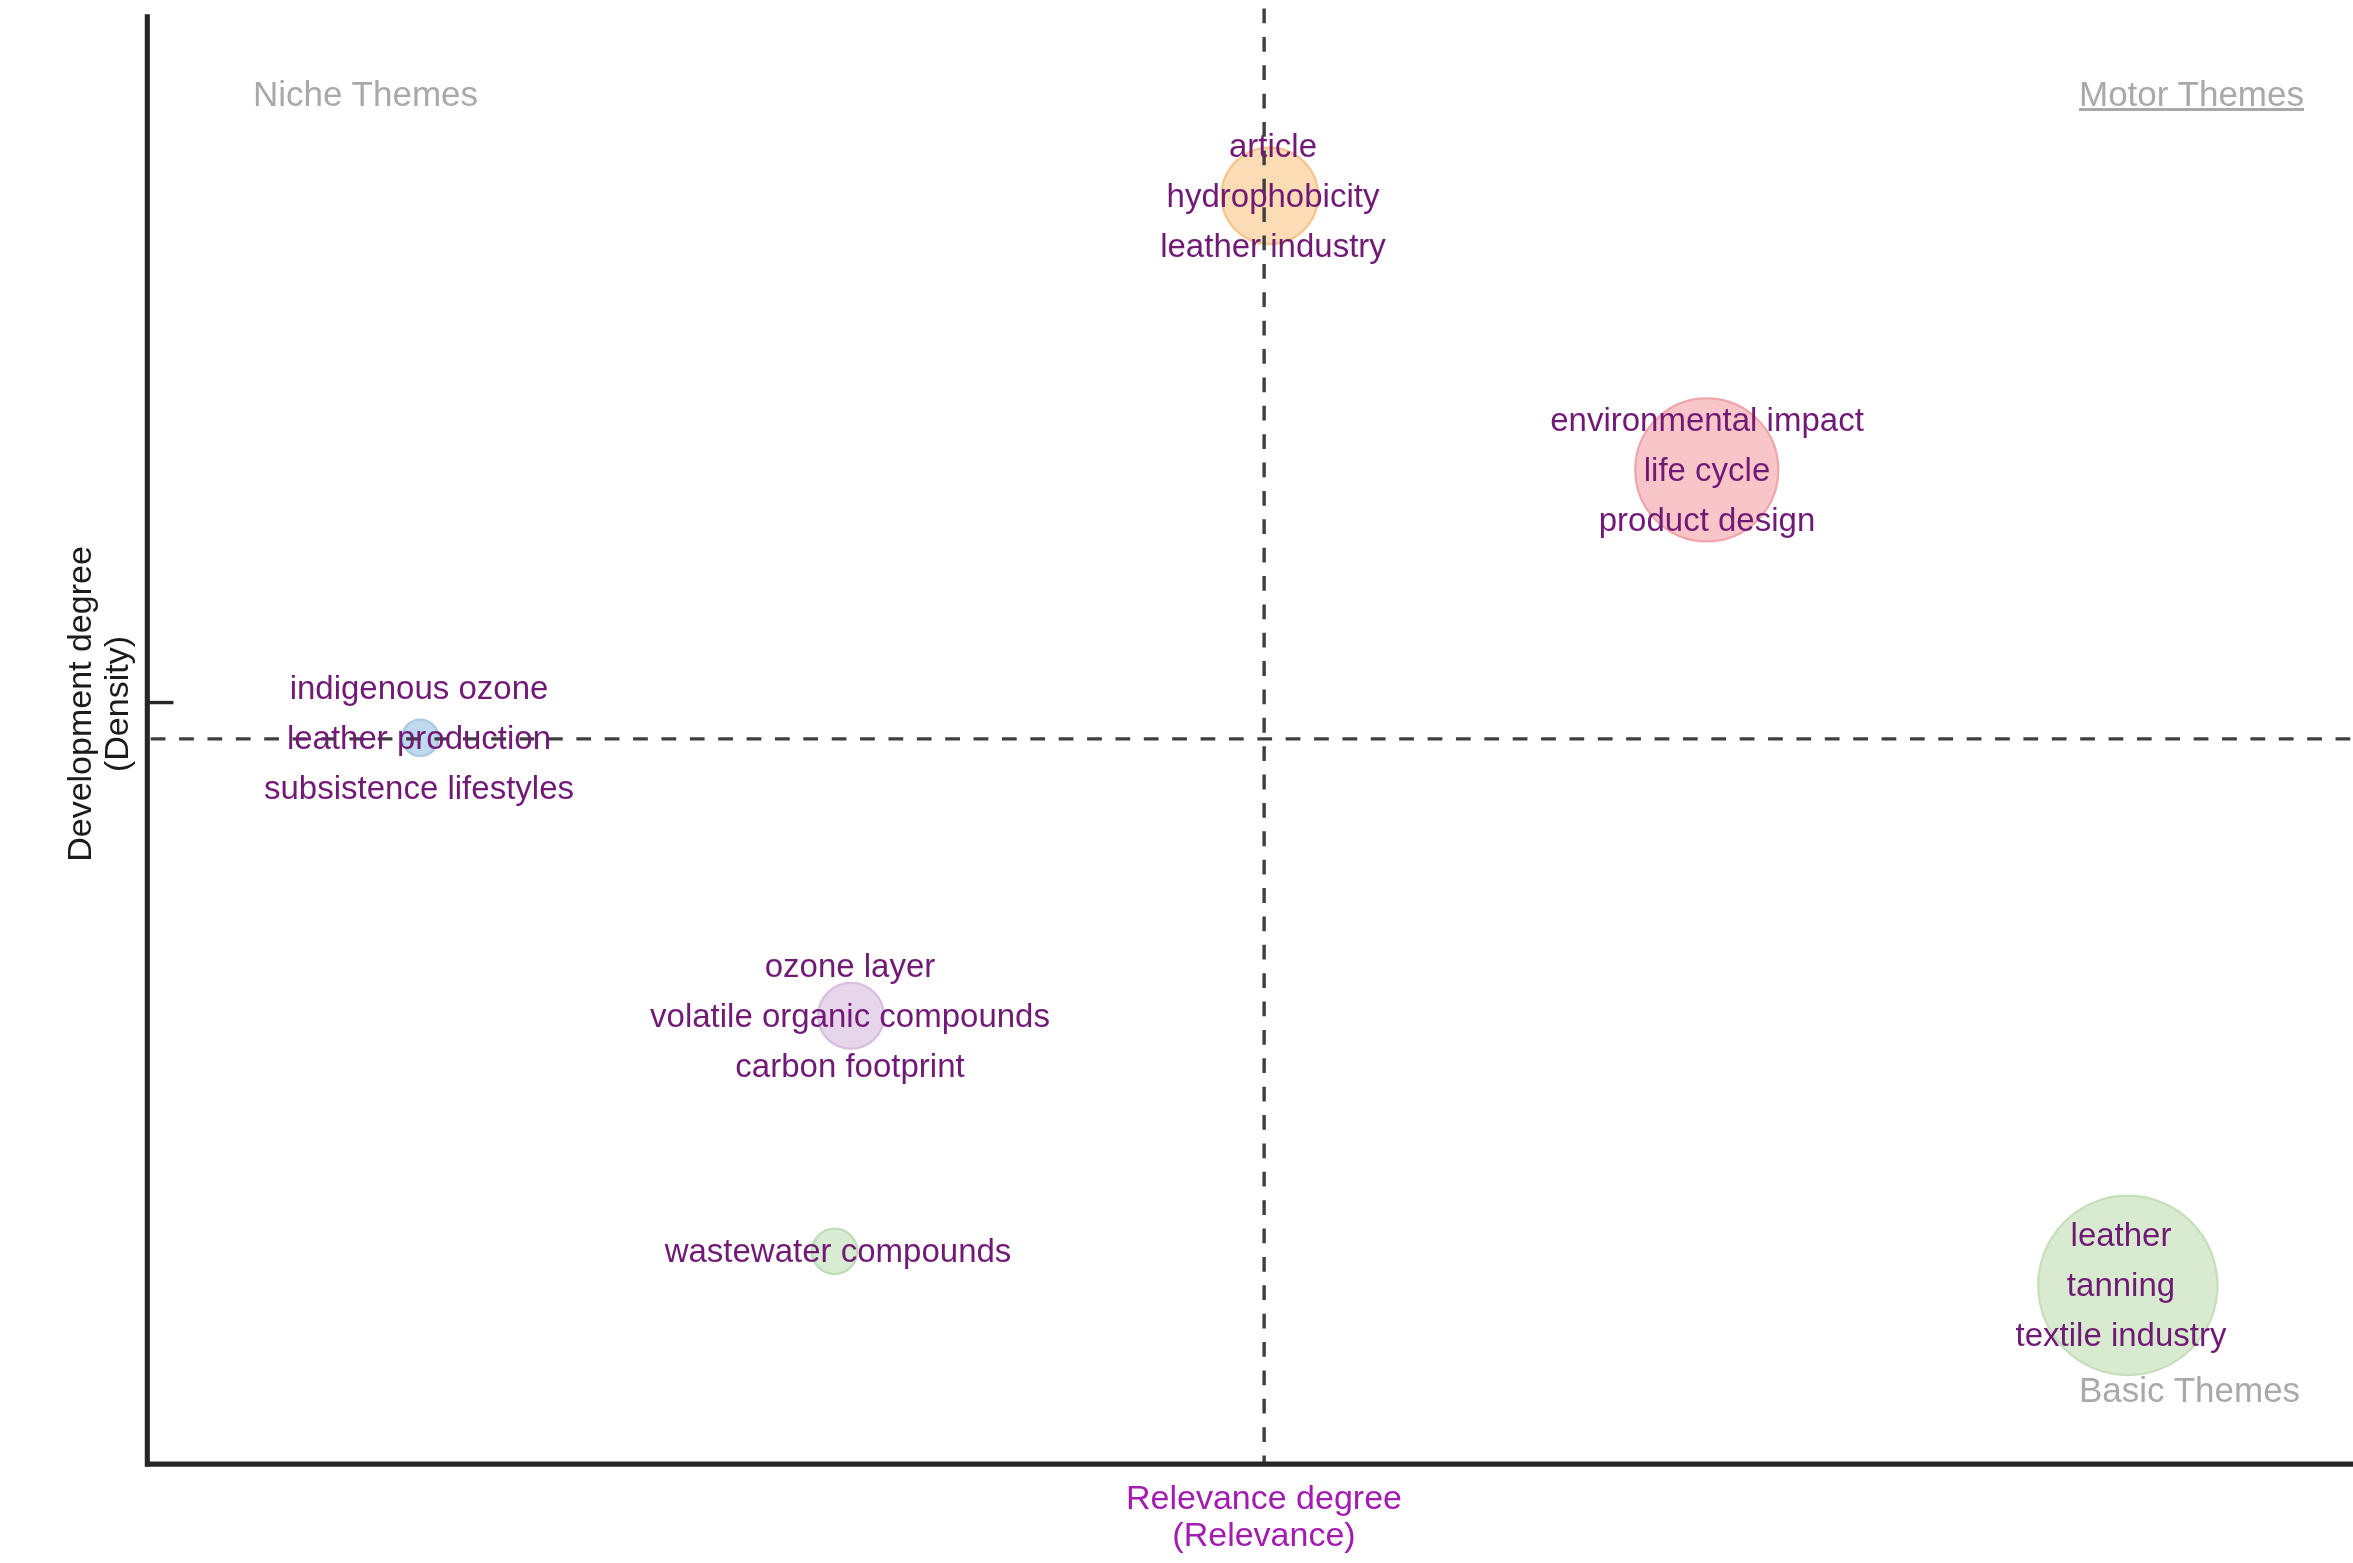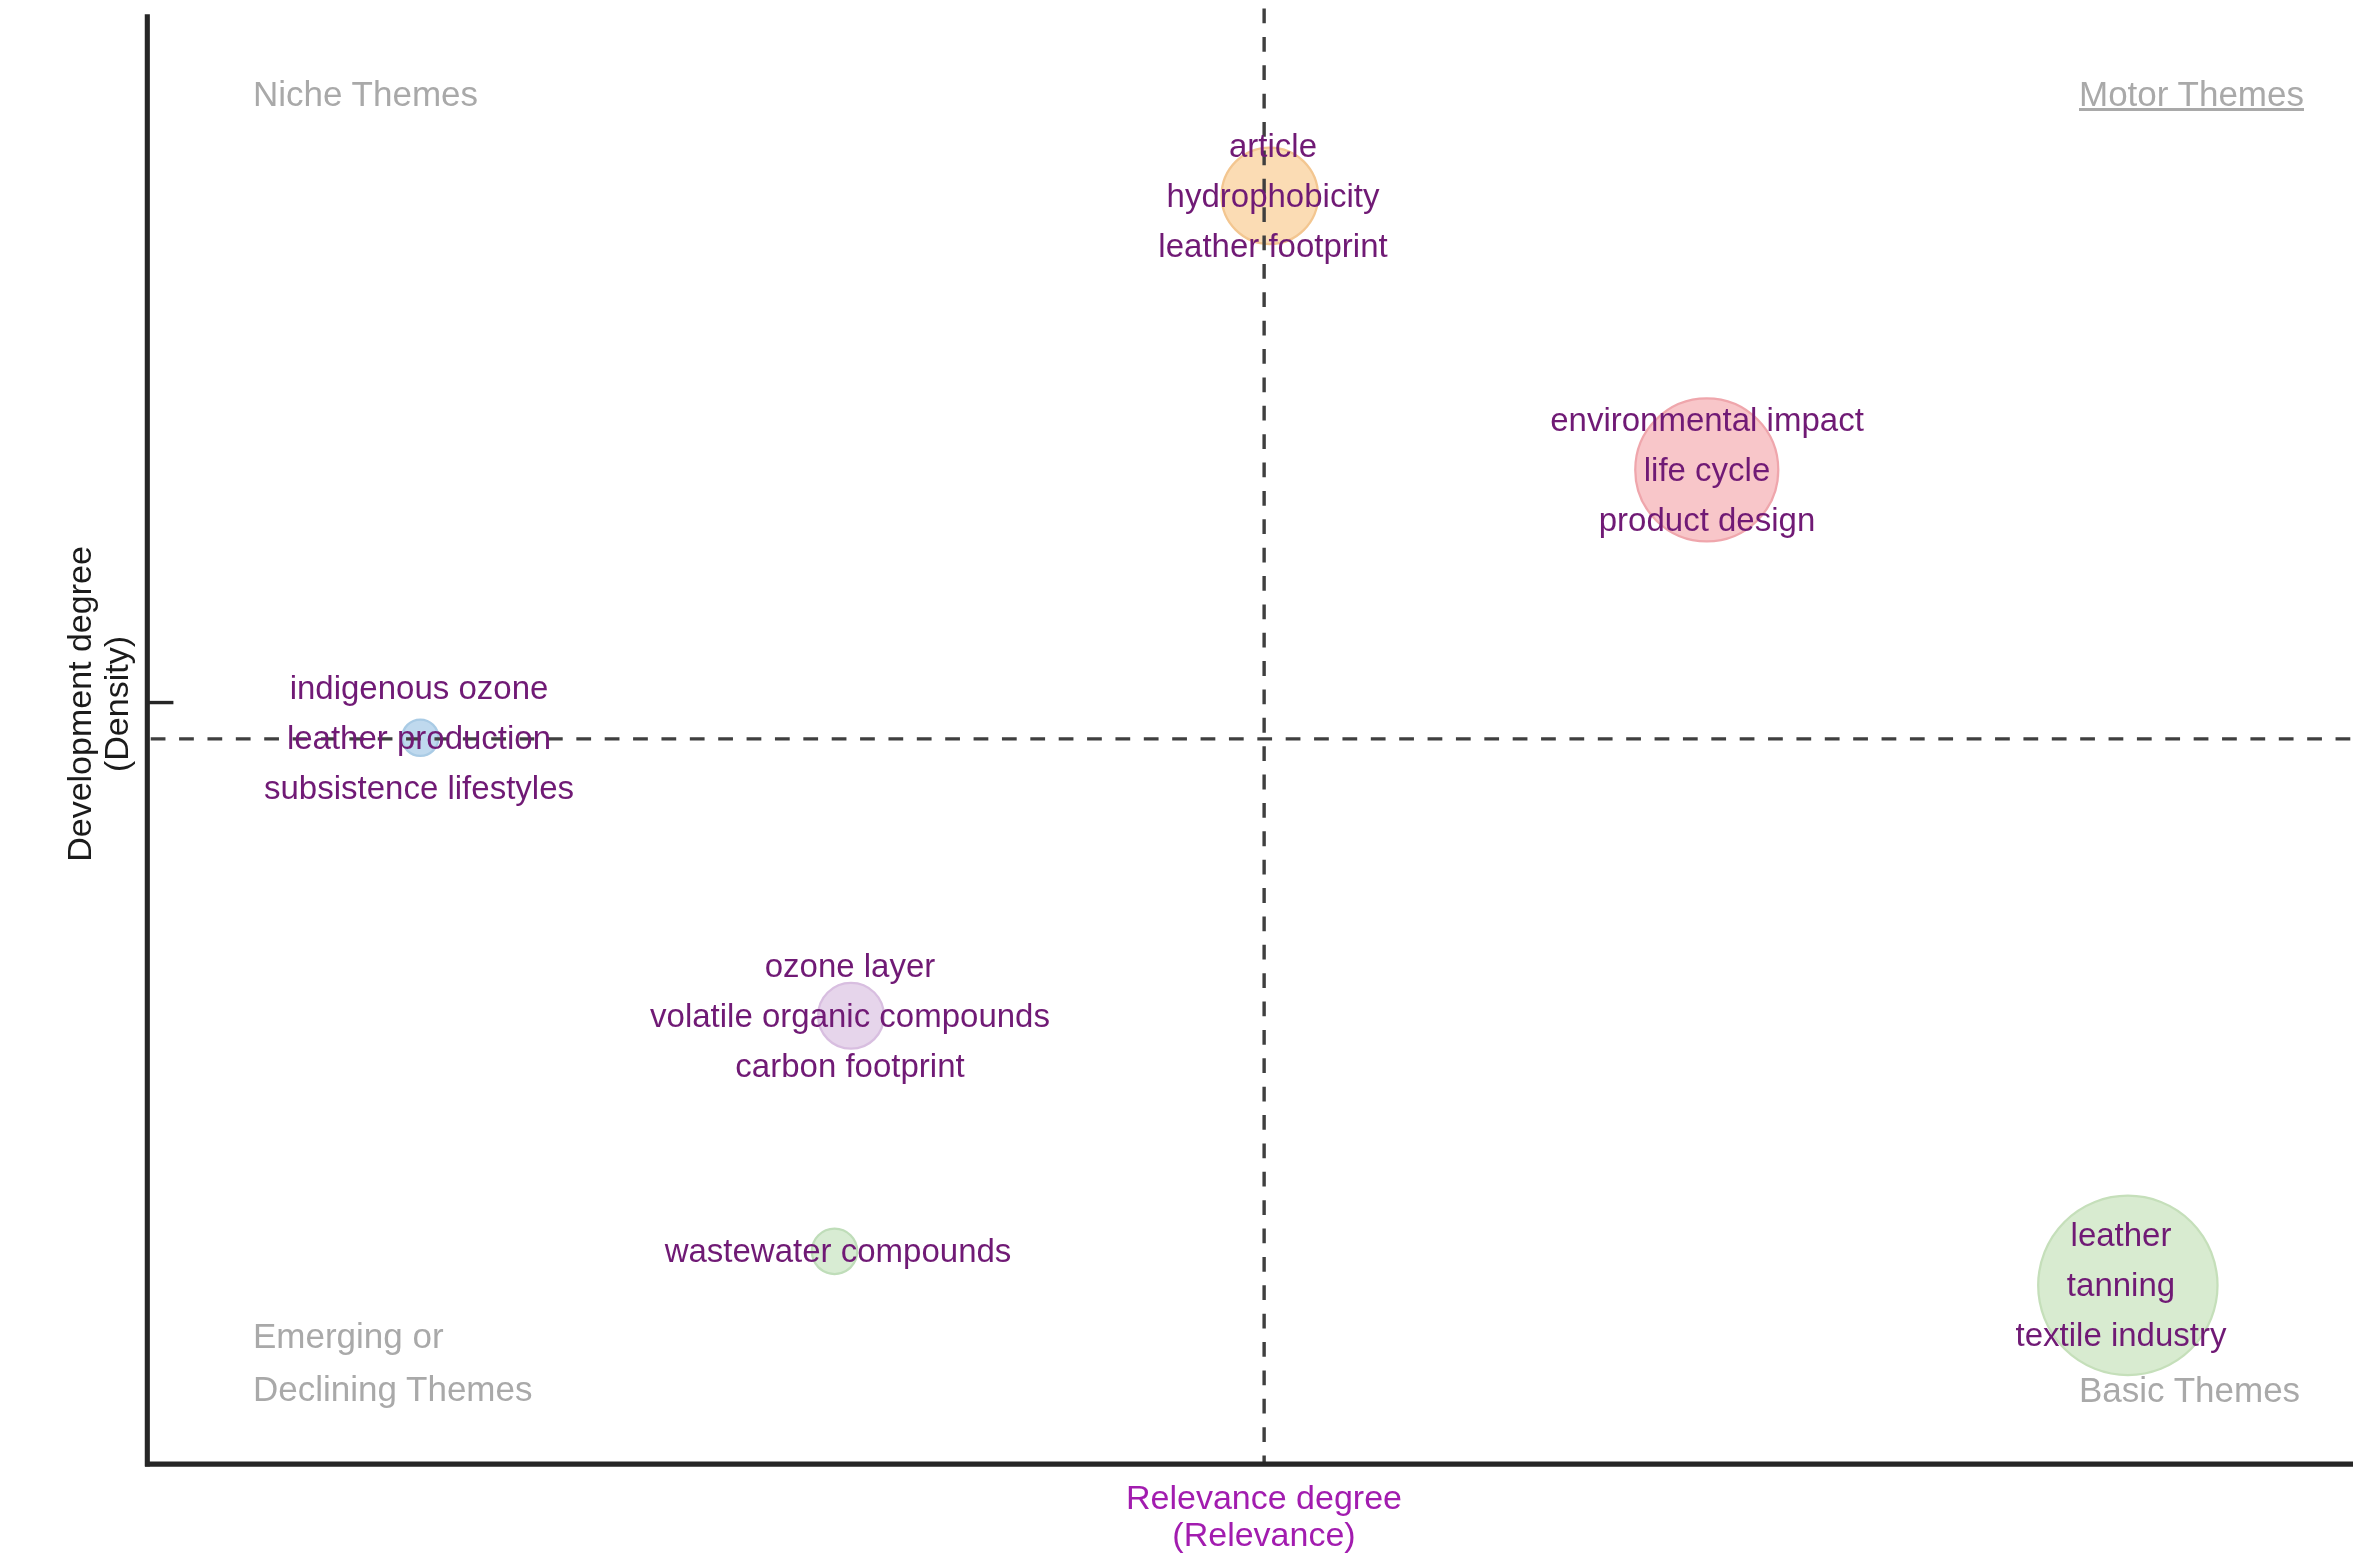--- a/index.html
+++ b/index.html
@@ -86,32 +86,28 @@
 
     <line id="axis-y" x1="182" y1="25" x2="182" y2="2584" stroke="#262626" stroke-width="9"></line>
     <line id="axis-x" x1="178" y1="2580" x2="4120" y2="2580" stroke="#262626" stroke-width="9"></line>
     <line id="tick-y" x1="182" y1="1238" x2="228" y2="1238" stroke="#262626" stroke-width="6"></line>
   </svg>
 
   <div class="quad-label" style="left:209px; top:73px;">Niche Themes</div>
 
   <div class="quad-label" style="left:2035px; top:73px;text-decoration:underline;">Motor Themes</div>
 
-  <div class="quad-label two-line" style="left:209px; top:1309px;">
-    <div>Emerging or</div>
-    <div>Declining Themes</div>
-  </div>
 
   <div class="quad-label" style="left:2035px; top:1369px;">Basic Themes</div>
 
   <div id="node-labels">
       <div class="node-label" style="left: 1229px; top: 196px;">
         <div>article</div>
         <div>hydrophobicity</div>
-        <div>leather footprint</div>
+        <div>leather industry</div>
       </div>
       <div class="node-label" style="left: 1663px; top: 470px;">
         <div>environmental impact</div>
         <div>life cycle</div>
         <div>product design</div>
       </div>
       <div class="node-label" style="left: 375px; top: 738px;">
         <div>indigenous ozone</div>
         <div>leather production</div>
         <div>subsistence lifestyles</div>

